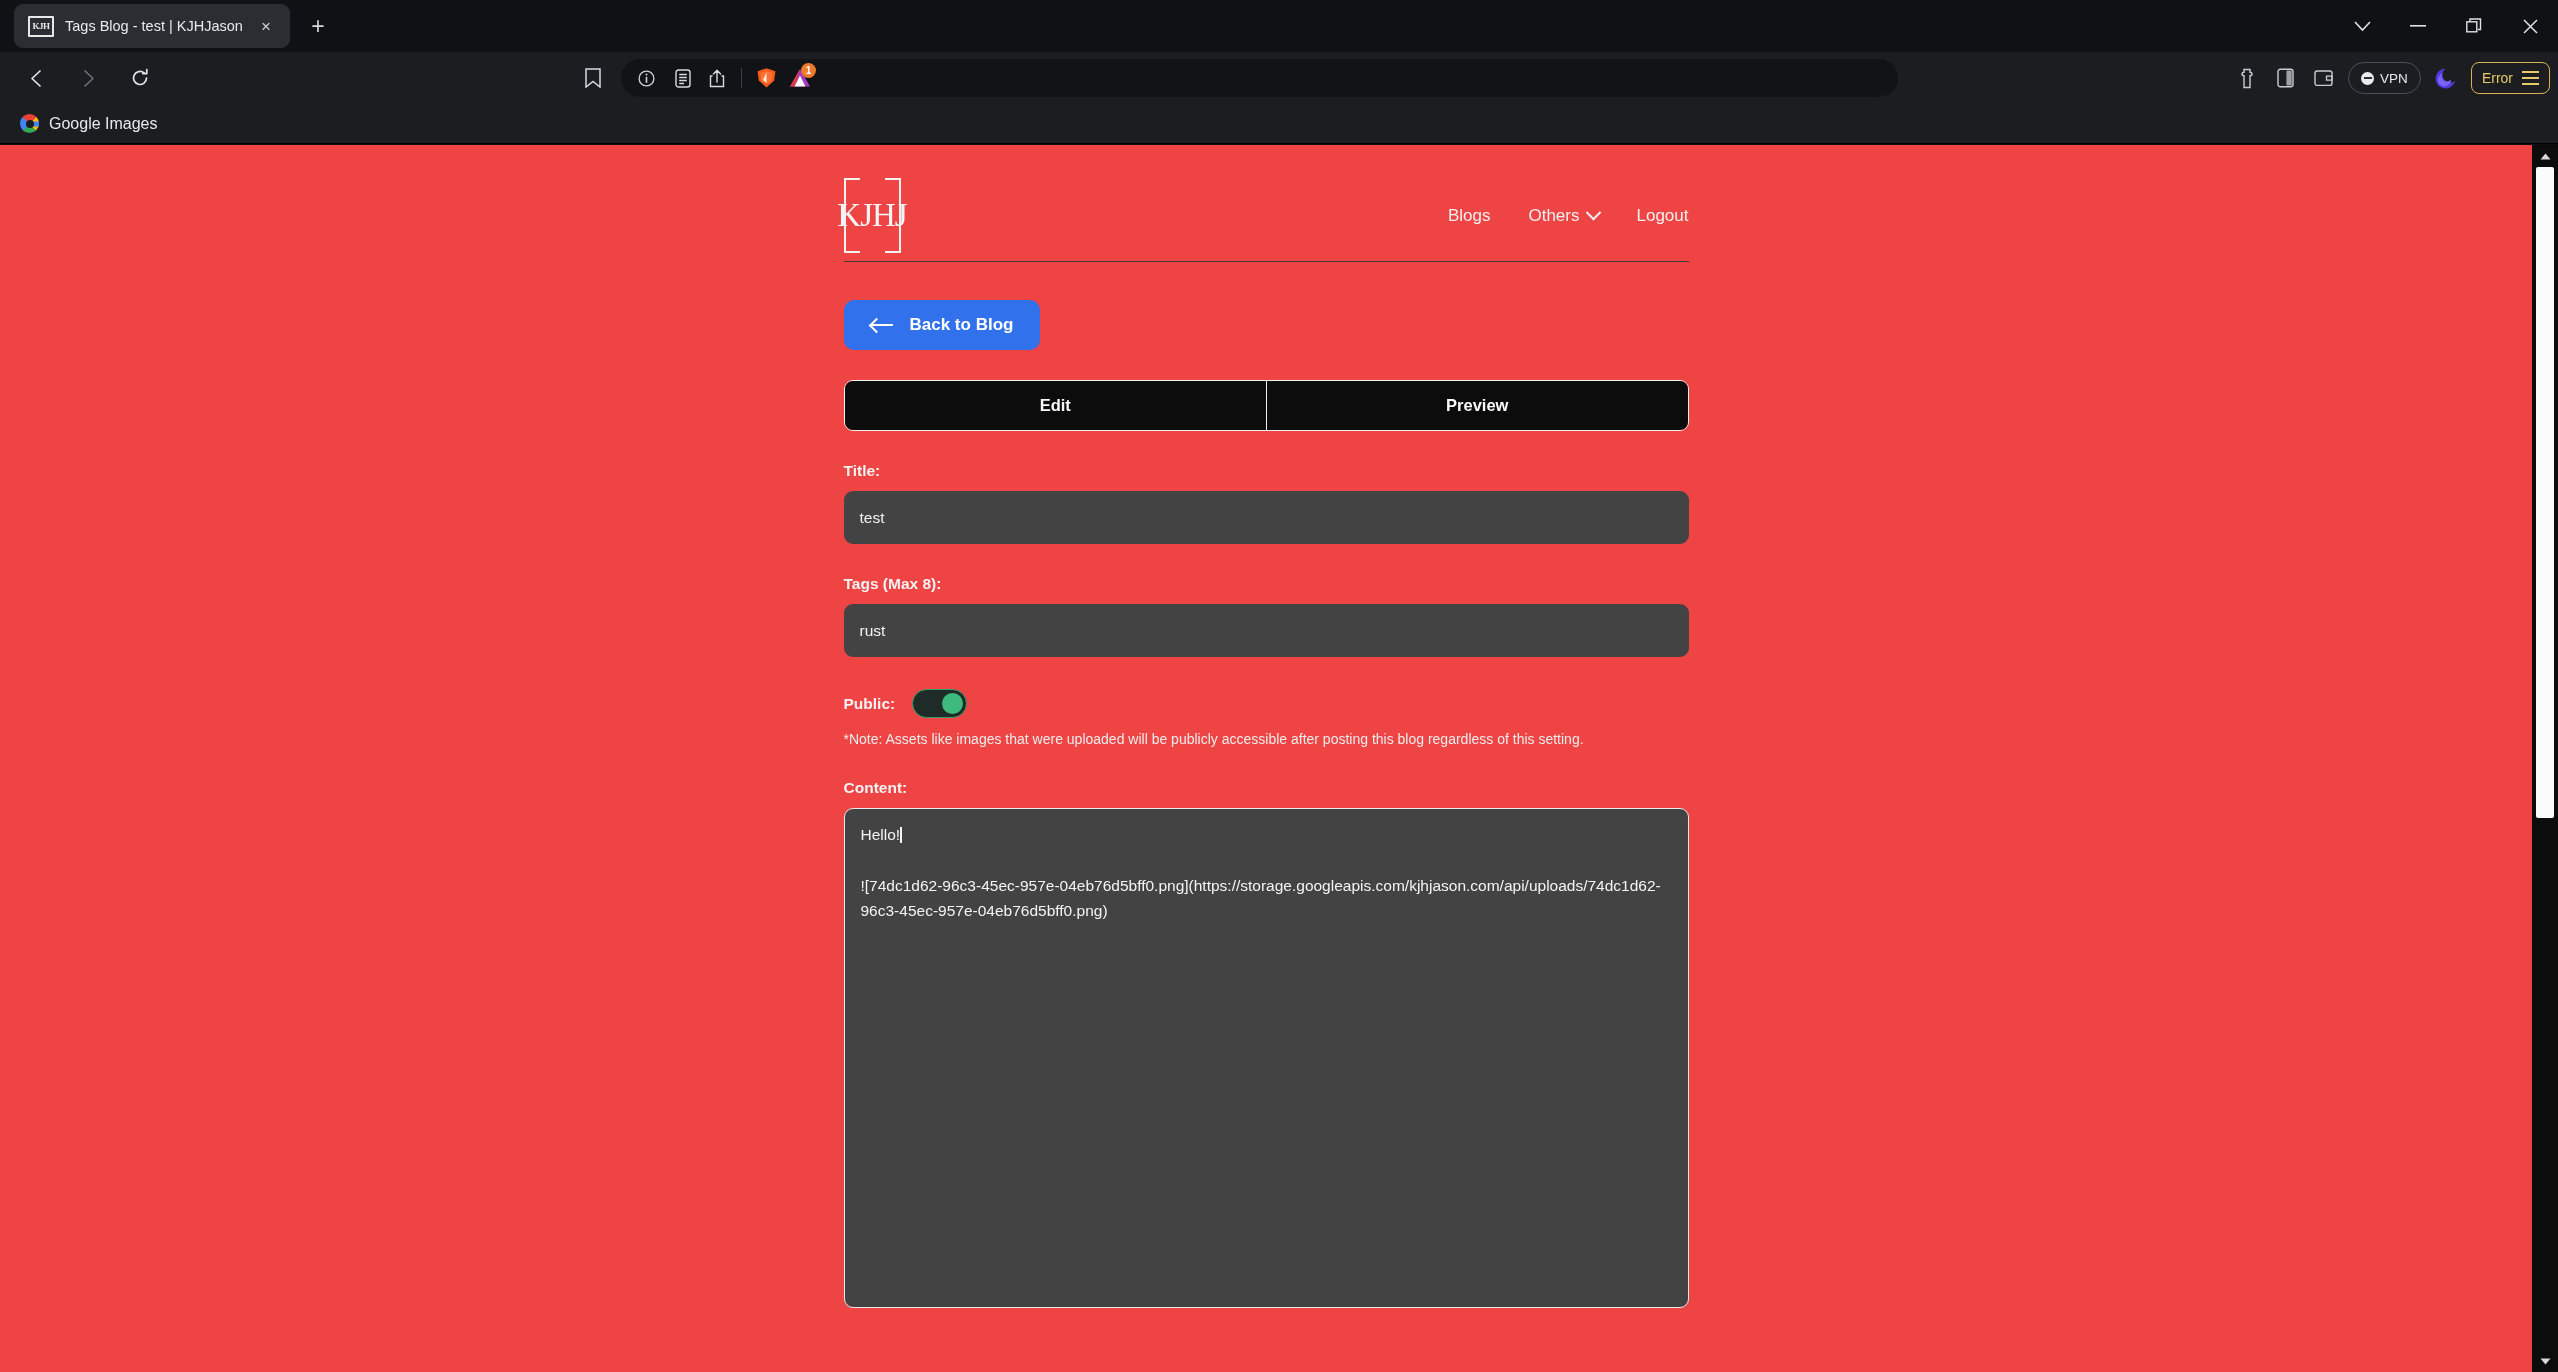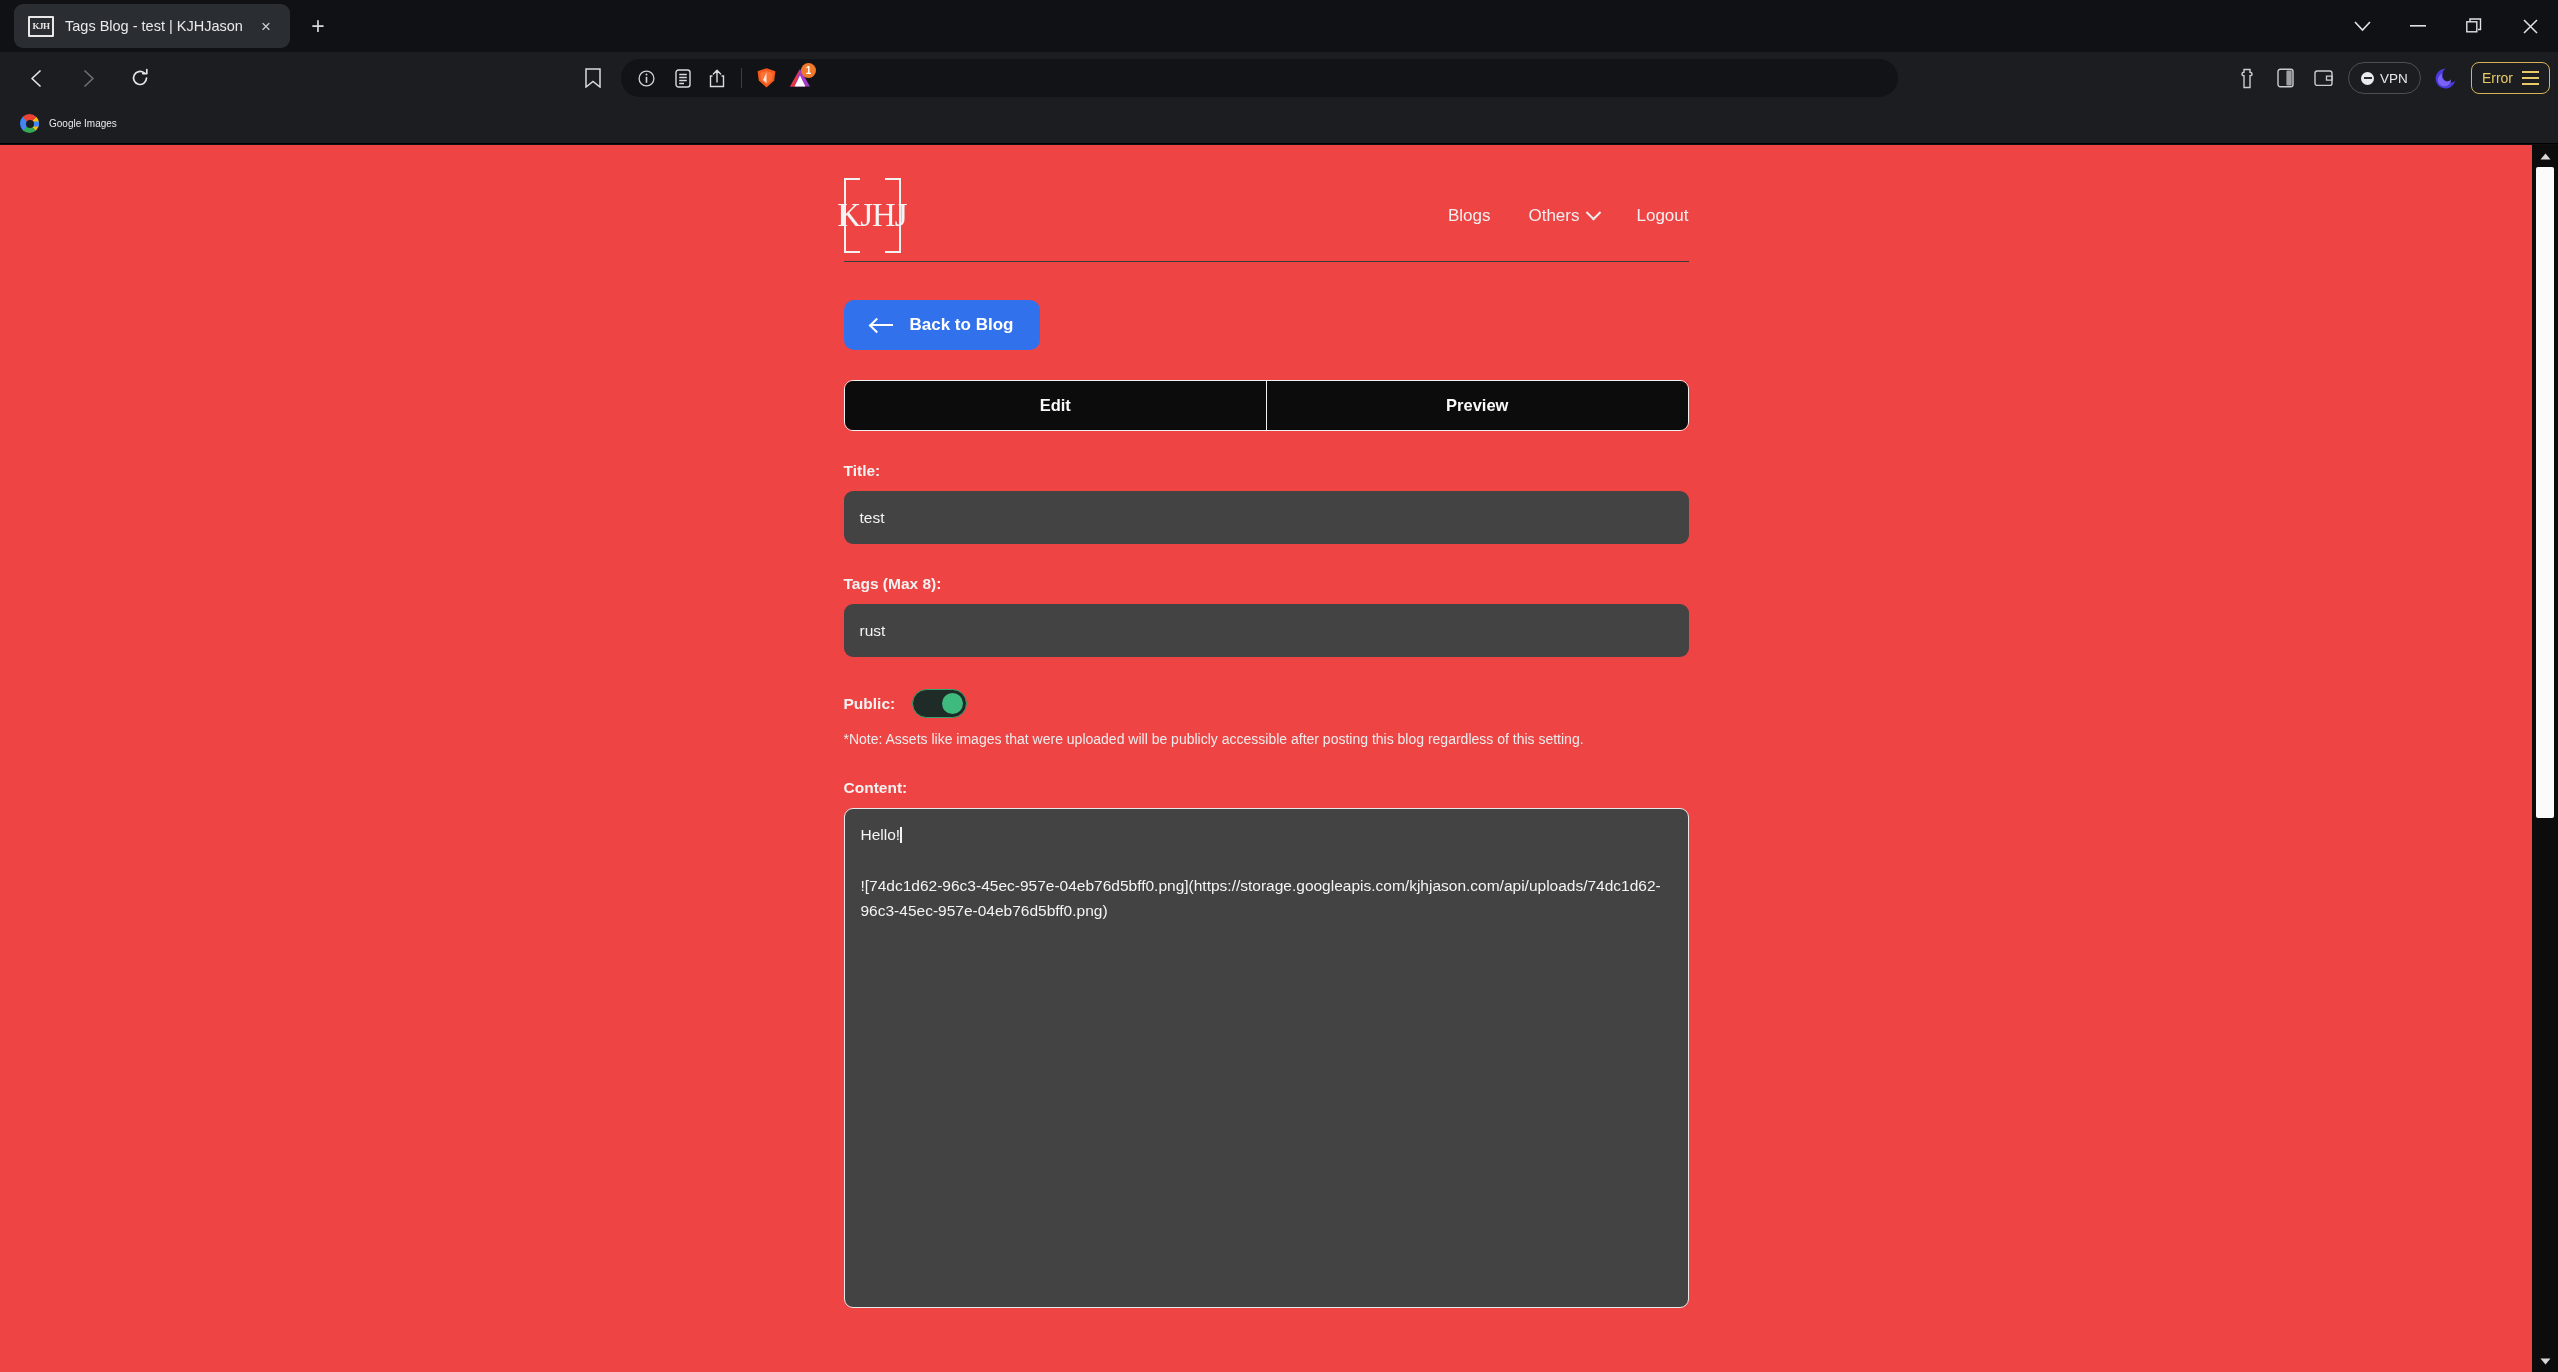--- a/index.html
+++ b/index.html
@@ -142,21 +142,21 @@
   .hamburger span { display: block; width: 17px; height: 2.2px; background: #e8c969; }
 
   .bookmarkbar {
     height: 40px; background: #1b1d21;
     display: flex; align-items: center; padding: 0 10px;
     border-bottom: 1px solid #000;
   }
   .bm-item {
     display: flex; align-items: center; gap: 10px;
     padding: 4px 10px; border-radius: 6px;
-    color: #e6e9ed; font-size: 10px;
+    color: #e6e9ed; font-size: 16px;
   }
   .g-icon {
     width: 19px; height: 19px; border-radius: 50%;
     background: conic-gradient(from -45deg, #ea4335 0deg 90deg, #fbbc05 90deg 180deg, #34a853 180deg 270deg, #4285f4 270deg 360deg);
     position: relative; flex: 0 0 19px;
   }
   .g-icon::after {
     content: ""; position: absolute; left: 50%; top: 50%;
     transform: translate(-50%, -50%);
     width: 8px; height: 8px; border-radius: 50%; background: #1b1d21;

